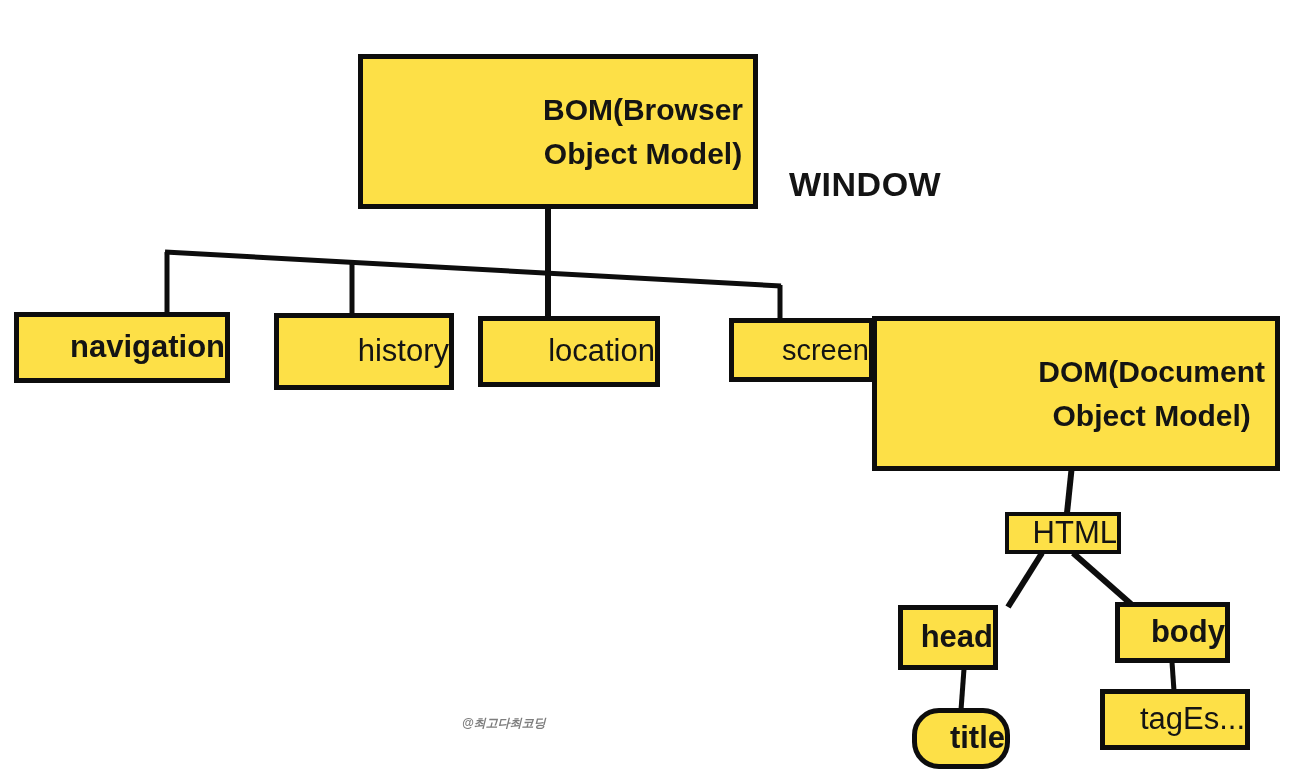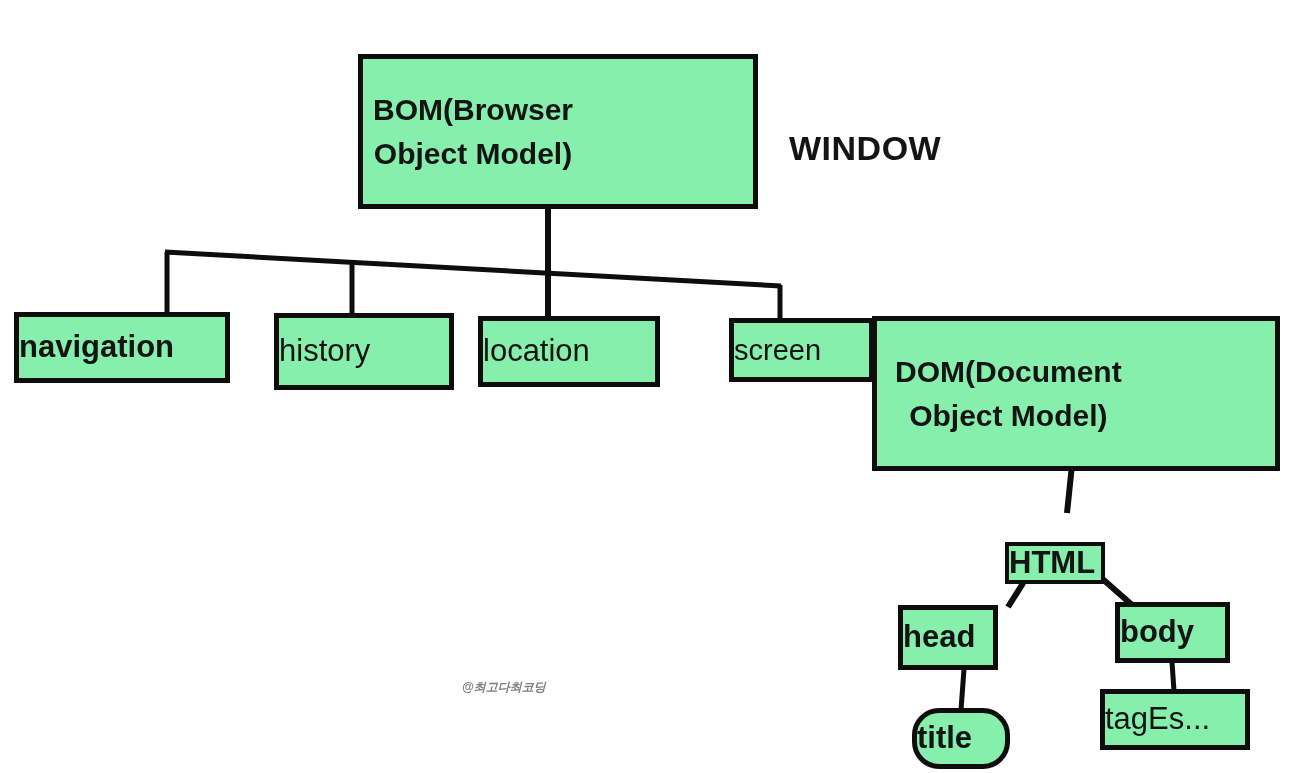--- a/index.html
+++ b/index.html
@@ -12,24 +12,24 @@
     width: 1301px;
     height: 773px;
     background: #ffffff;
     overflow: hidden;
     font-family: "Liberation Sans", sans-serif;
   }
   .node {
     position: absolute;
     box-sizing: border-box;
     border: 5px solid #0d0d0d;
-    background: #86efac;
+    background: #fde047;
     display: flex;
     align-items: center;
-    justify-content: flex-start;
+    justify-content: flex-end;
     color: #141414;
     line-height: 1.45;
     text-align: center;
     z-index: 3;
   }
   .node .label {
     display: block;
     white-space: pre-line;
   }
 
@@ -38,32 +38,33 @@
   #node-bom .label { padding: 0 10px; }
 
   #node-navigation { left: 14px;   top: 312px; width: 216px; height: 71px;  font-size: 31px; font-weight: 700; }
   #node-history    { left: 274px;  top: 313px; width: 180px; height: 77px;  font-size: 31px; font-weight: 400; }
   #node-location   { left: 478px;  top: 316px; width: 182px; height: 71px;  font-size: 31px; font-weight: 400; }
   #node-screen     { left: 729px;  top: 318px; width: 145px; height: 64px;  font-size: 29px; font-weight: 400; }
 
   #node-dom      { left: 872px; top: 316px; width: 408px; height: 155px; font-size: 30px; font-weight: 700; padding-left: 8px; }
   #node-dom .label { padding: 0 10px; }
 
-  #node-html     { left: 1005px; top: 542px; width: 100px; height: 42px; font-size: 31px; font-weight: 700; border-width: 4px; }
+  #node-html     { left: 1005px; top: 512px; width: 116px; height: 42px; font-size: 31px; font-weight: 400; border-width: 4px; }
   #node-head     { left: 898px;  top: 605px; width: 100px; height: 65px; font-size: 31px; font-weight: 700; }
   #node-body     { left: 1115px; top: 602px; width: 115px; height: 61px; font-size: 31px; font-weight: 700; }
   #node-title    { left: 912px;  top: 708px; width: 98px;  height: 61px; font-size: 31px; font-weight: 700; border-radius: 27px; }
   #node-tages    { left: 1100px; top: 689px; width: 150px; height: 61px; font-size: 31px; font-weight: 400; }
 
   
   .free-text {
     position: absolute;
     color: #141414;
     white-space: nowrap;
     z-index: 3;
+    margin-top: 36px;
   }
   #text-window { left: 789px; top: 129px; font-size: 34px; font-weight: 700; letter-spacing: 0.5px; }
   #watermark   { left: 462px; top: 679px; font-size: 12px; font-style: italic; color: #7d7d7d; font-weight: 700; text-align: center; }
 
   
   #connectors {
     position: absolute;
     left: 0;
     top: 0;
     width: 1301px;

